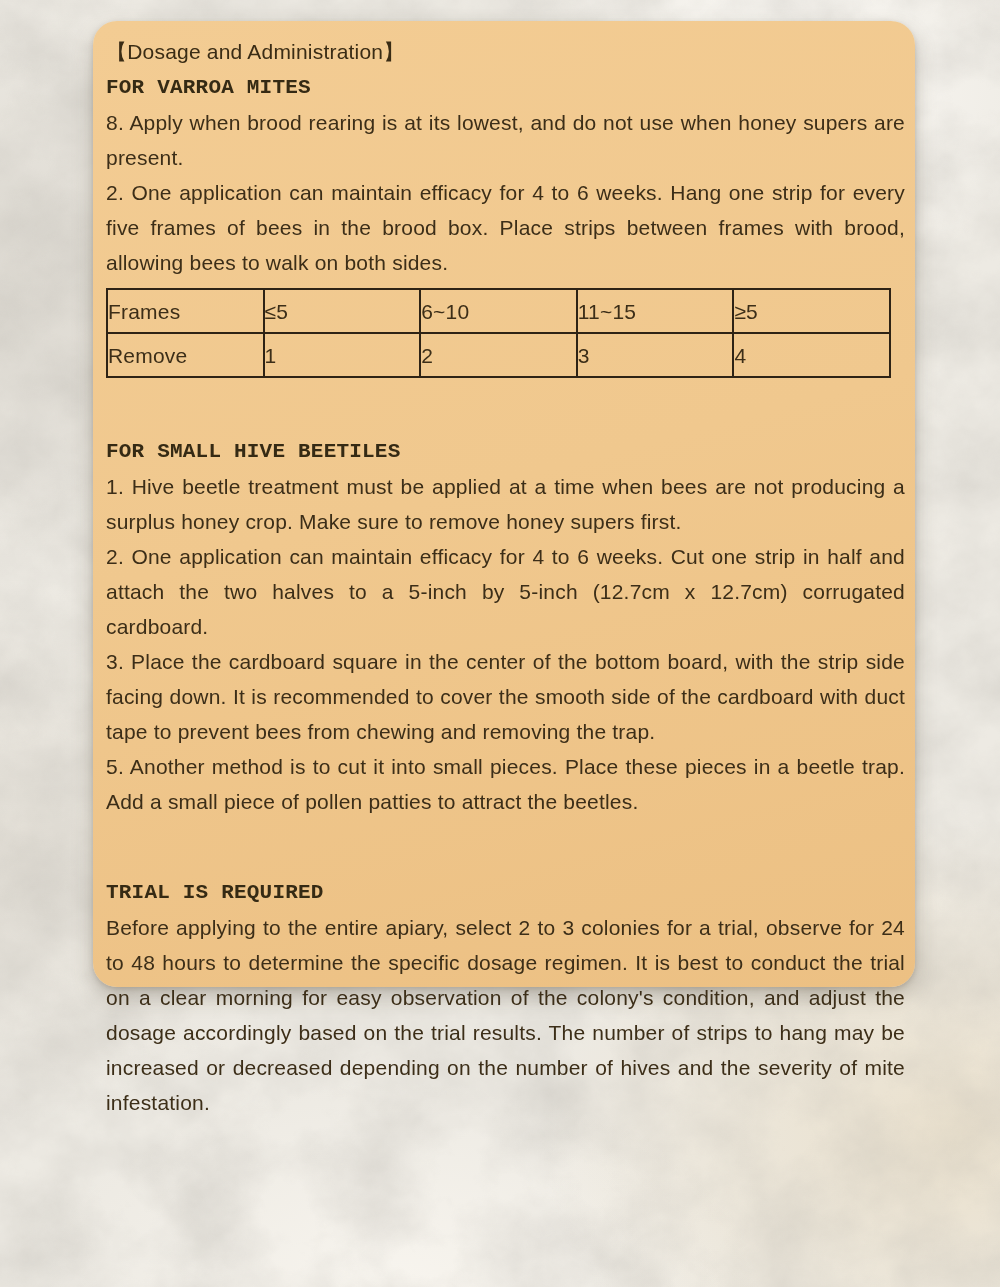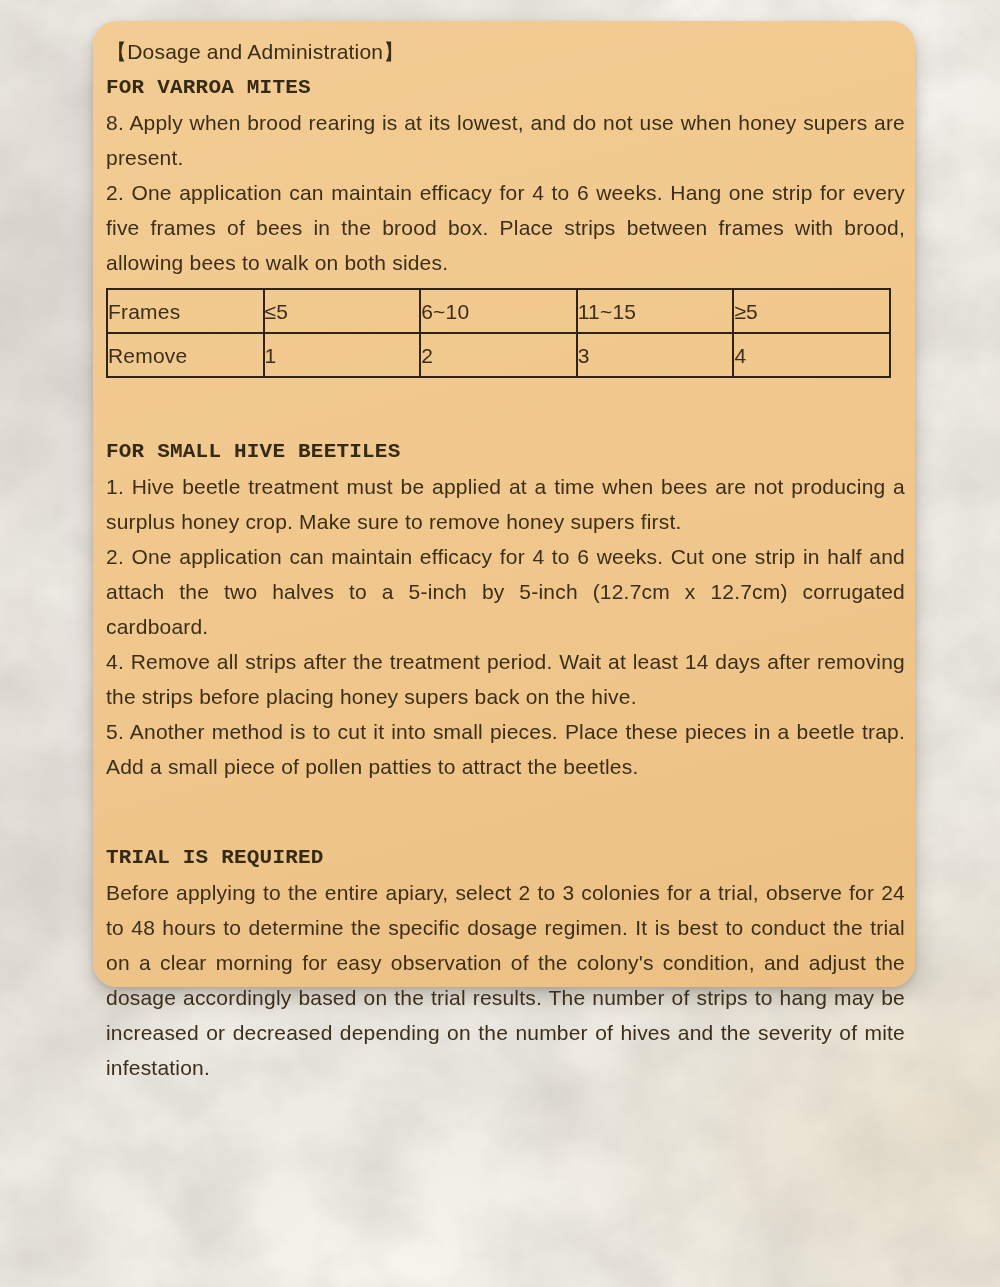--- a/index.html
+++ b/index.html
@@ -121,20 +121,20 @@
           <td>3</td>
           <td>4</td>
         </tr>
       </tbody>
     </table>
 
 
     <div class="sec-heading sec-gap">FOR SMALL HIVE BEETILES</div>
     <p class="para">1. Hive beetle treatment must be applied at a time when bees are not producing a surplus honey crop. Make sure to remove honey supers first.</p>
     <p class="para">2. One application can maintain efficacy for 4 to 6 weeks. Cut one strip in half and attach the two halves to a 5-inch by 5-inch (12.7cm x 12.7cm)  corrugated cardboard.</p>
-    <p class="para">4. Remove all strips after the treatment period. Wait at least 14 days after removing the strips before placing honey supers back on the hive.</p>
+    <p class="para">3. Place the cardboard square in the center of the bottom board, with the strip side facing down. It is recommended to cover the smooth side of the cardboard with duct tape to prevent bees from chewing and removing the trap.</p>
     <p class="para">5. Another method is to cut it into small pieces. Place these pieces in a beetle trap. Add a small piece of pollen patties to attract the beetles.</p>
 
     <div class="sec-heading sec-gap">TRIAL IS REQUIRED</div>
     <p class="para">Before applying to the entire apiary, select 2 to 3 colonies for a trial, observe for 24 to 48 hours to determine the specific dosage regimen. It is best to conduct the trial on a clear morning for easy observation of the colony's condition, and adjust the dosage accordingly based on the trial results. The number of strips to hang may be increased or decreased depending on the number of hives and the severity of mite infestation.</p>
 
   </div>
 </div>
 
 </body></html>

